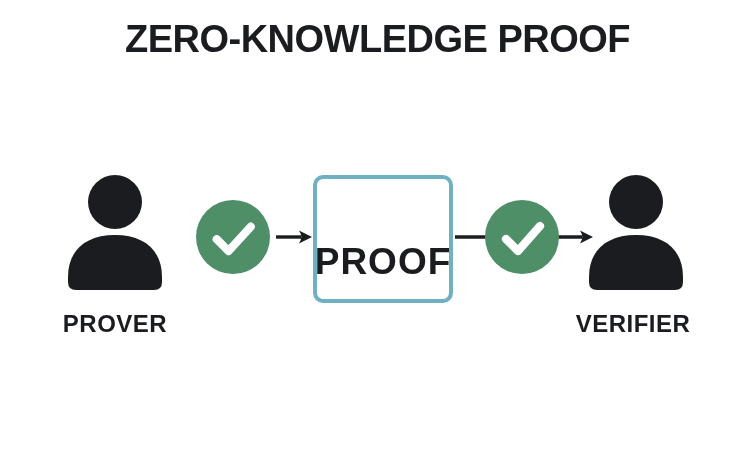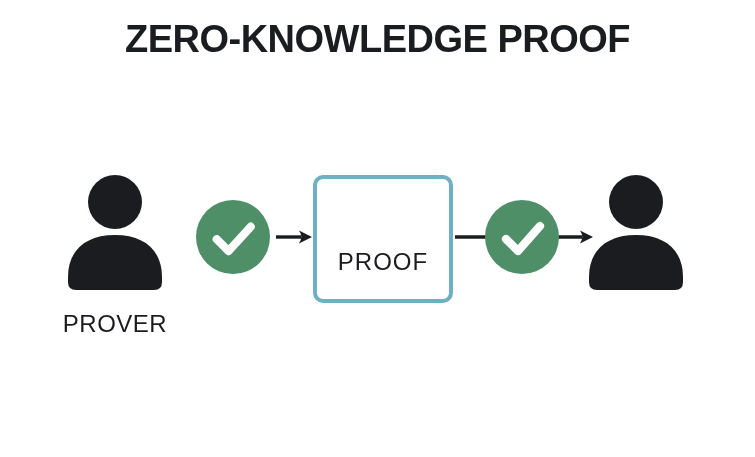--- a/index.html
+++ b/index.html
@@ -35,25 +35,25 @@
   .arrow{position:absolute;}
   .arrow-1{left:276px;top:229px;width:36px;height:16px;}
   .connector-2{left:455px;top:197px;width:138px;height:80px;}
   .proof-box{
     position:absolute;left:313px;top:175px;width:140px;height:128px;
     border:4px solid var(--box-border);border-radius:10px;
     background:var(--background);
     display:flex;align-items:center;justify-content:center;
   }
   .proof-box-label{
-    font-size:24px;font-weight:400;letter-spacing:1px;color:var(--text);margin-top:46px;
+    font-size:37px;font-weight:700;letter-spacing:1px;color:var(--text);margin-top:46px;
   }
   .role-label{
     position:absolute;width:200px;top:310px;
-    text-align:center;font-size:24px;font-weight:400;letter-spacing:0.5px;
+    text-align:center;font-size:24px;font-weight:700;letter-spacing:0.5px;
     color:var(--text);
   }
   .prover-label{left:15px;}
   .verifier-label{left:533px;}
   .caption{
     position:absolute;top:381px;
     text-align:center;font-size:24px;font-weight:700;letter-spacing:0.5px;
     line-height:30px;color:var(--text);
   }
   .prover-caption{left:15px;width:200px;}
@@ -103,15 +103,16 @@
   </div>
 
   <div class="figure verifier-figure">
     <svg class="person-svg" viewBox="0 0 94 115" xmlns="http://www.w3.org/2000/svg" aria-hidden="true">
       <circle cx="47" cy="27" r="27"></circle>
       <path d="M0 102 C0 75 18 60 47 60 C76 60 94 75 94 102 L94 107 Q94 115 86 115 L8 115 Q0 115 0 107 Z"></path>
     </svg>
   </div>
 
   <div class="role-label prover-label">PROVER</div>
+  <div class="role-label verifier-label">VERIFIER</div>
 
 
 </div>
 
 </body></html>

